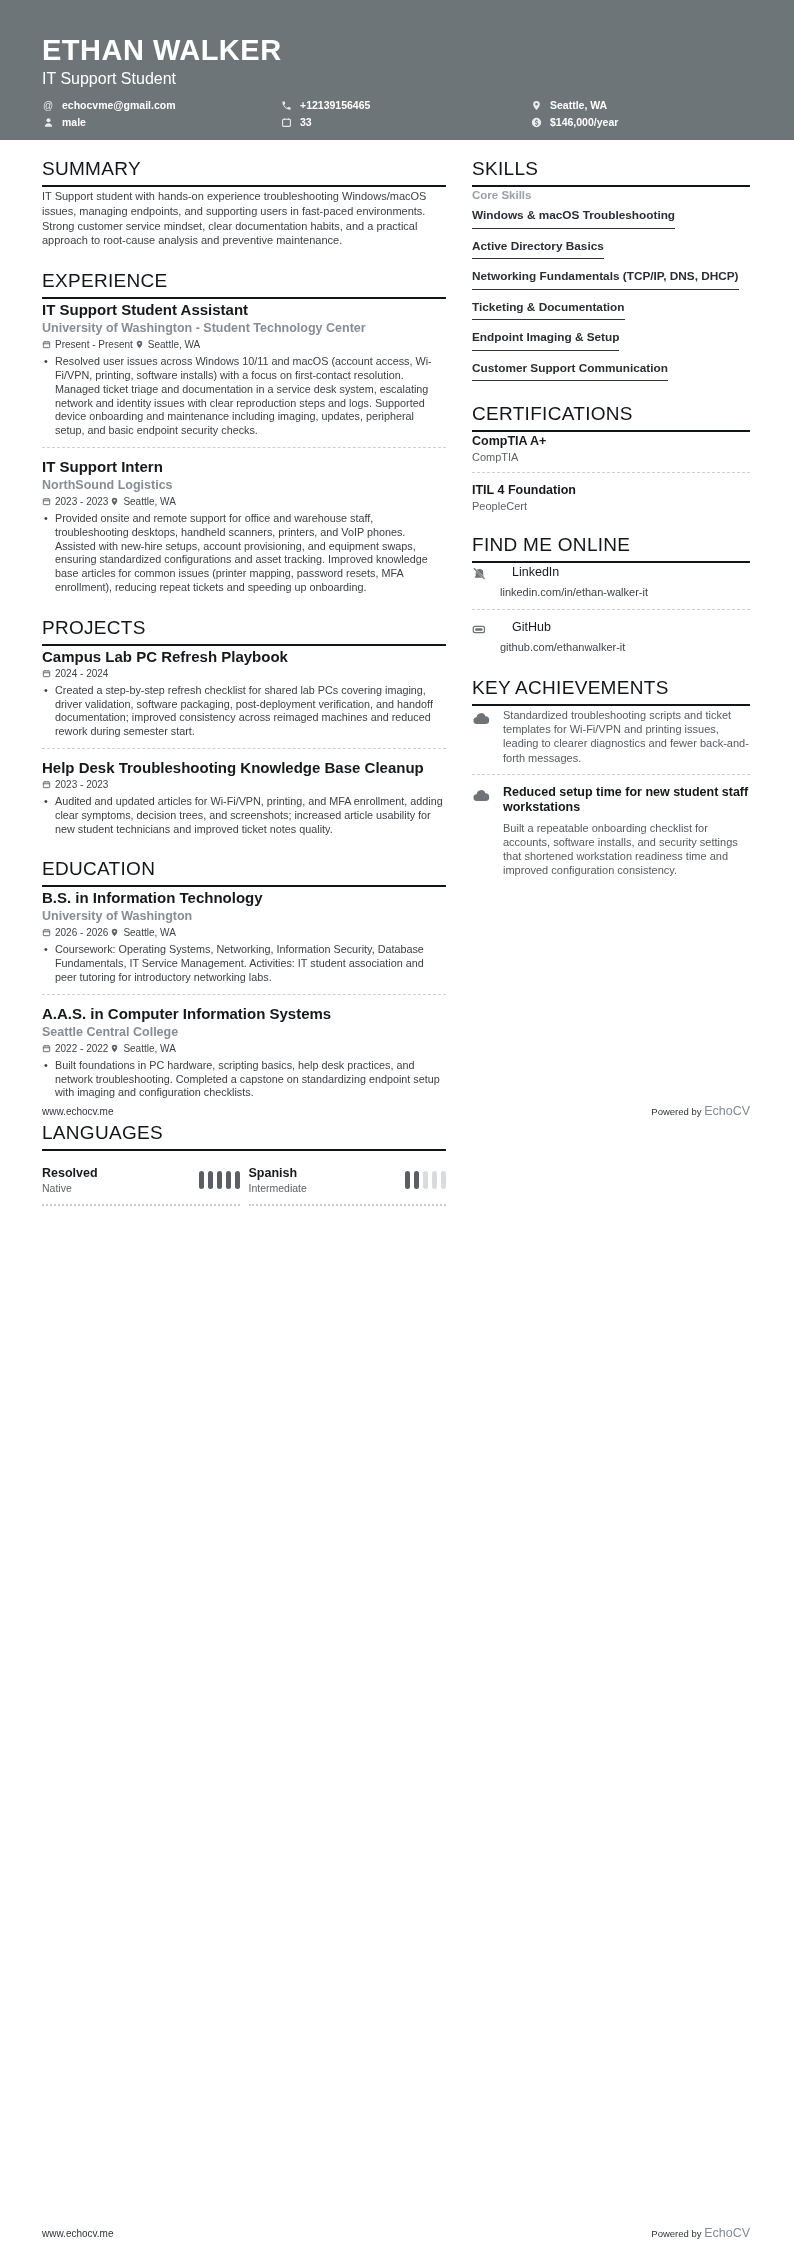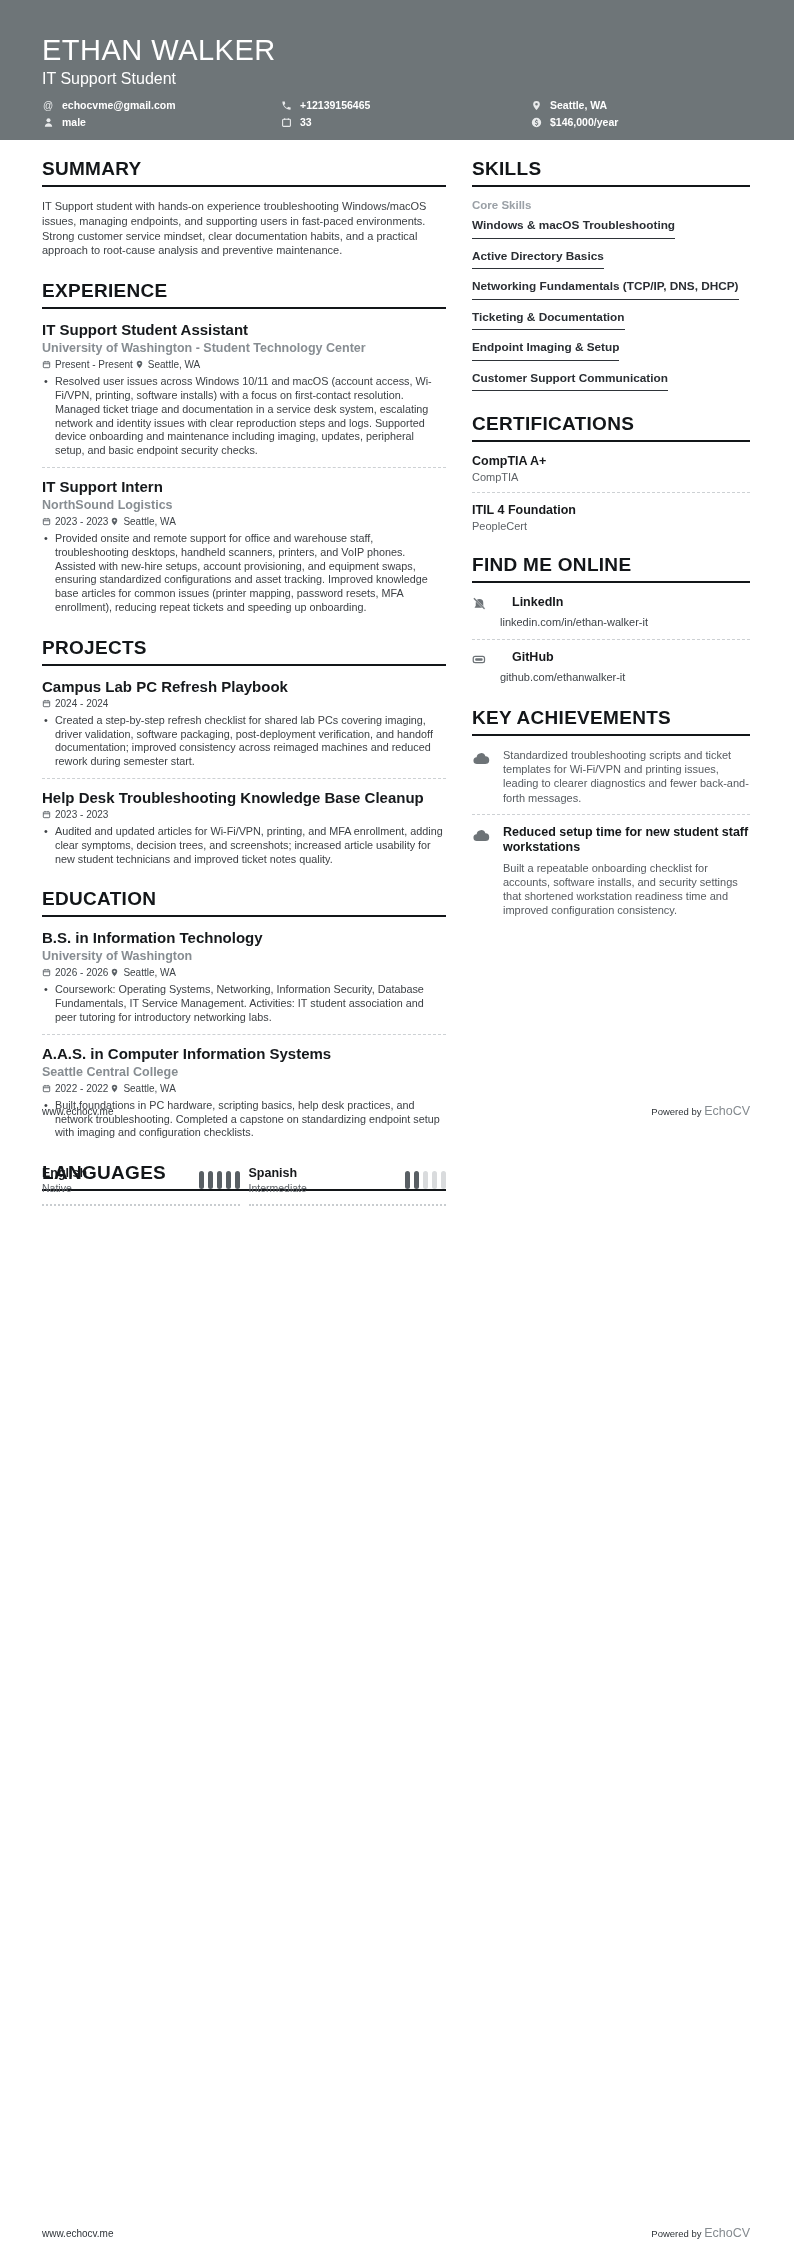--- a/index.html
+++ b/index.html
@@ -1,57 +1,57 @@
 <!DOCTYPE html>
 <html><head>
 <meta charset="utf-8">
 <style>
   html,body{margin:0;padding:0;background:#ffffff;}
   body{font-family:"Liberation Sans","DejaVu Sans",sans-serif;-webkit-font-smoothing:antialiased;}
   .page{position:relative;width:794px;height:2246px;background:#ffffff;margin:0 auto;overflow:hidden;}
 
   
   .header{box-sizing:border-box;height:140px;background:#6e7578;color:#fff;padding:36px 44px 0 42px;}
-  .name{font-size:29px;font-weight:400;letter-spacing:.5px;line-height:1;}
+  .name{font-size:29px;font-weight:700;letter-spacing:.5px;line-height:1;}
   .job-title{font-size:16px;font-weight:400;margin-top:5px;}
   .contacts{display:flex;margin-top:11px;}
   .c-col{display:flex;flex-direction:column;gap:5px;}
   .c-col1{width:238px;} .c-col2{width:250px;} .c-col3{flex:1;}
   .c-item{display:flex;align-items:center;gap:8px;font-size:10.5px;font-weight:700;}
   .c-icon{width:12px;height:12px;display:inline-flex;align-items:center;justify-content:center;flex:none;color:#e8eaeb;}
   .c-icon svg{width:11px;height:11px;}
   .c-icon.at{font-size:10px;font-weight:400;}
 
   
   .columns{display:flex;gap:26px;padding:18px 44px 0 42px;}
   .col-left{flex:0 0 404px;}
   .col-right{flex:1;min-width:0;}
   section{margin-bottom:22px;}
-  .sec-h{font-size:19px;font-weight:700;letter-spacing:.3px;color:#131619;border-bottom:2.5px solid #131619;padding-bottom:5px;margin:0 0 12px;}
+  .sec-h{font-size:19px;font-weight:400;letter-spacing:.3px;color:#131619;border-bottom:2.5px solid #131619;padding-bottom:5px;margin:0 0 2px;}
 
   .summary-text{font-size:11px;line-height:14.8px;color:#3d4145;margin:0;}
 
   .entry-title{font-size:15px;font-weight:600;color:#16191c;margin-bottom:3px;}
   .entry-company{font-size:12.5px;font-weight:700;color:#878d92;margin-bottom:4px;}
   .entry-meta{display:flex;gap:2px;align-items:center;font-size:10px;color:#3f4449;margin-bottom:5px;}
   .meta-item{display:flex;align-items:center;gap:4px;}
   .meta-item svg{width:9px;height:9px;color:#5a6065;flex:none;}
   .bullet{position:relative;padding-left:13px;font-size:10.8px;line-height:13.8px;color:#3d4145;}
   .bullet::before{content:"\2022";position:absolute;left:2px;top:0;}
   .dashed-sep{border-top:1px dashed #cdd1d4;margin:9px 0 10px;}
 
   
   .skill-group-label{font-size:11.5px;font-weight:700;color:#9aa0a6;margin-bottom:7px;}
   .skill-item{display:table;font-size:11.8px;font-weight:700;color:#2a2e33;line-height:14.5px;padding-bottom:5px;border-bottom:1.5px solid #2e3338;margin-bottom:10px;}
   .cert-name{font-size:12.5px;font-weight:700;color:#17191c;margin-bottom:3px;}
   .cert-issuer{font-size:11px;color:#5d6267;}
   .link-row{display:flex;gap:12px;align-items:flex-start;}
   .link-icon{flex:none;width:16px;margin-top:2px;color:#6d7377;}
   .link-icon svg{width:15px;height:15px;}
-  .link-label{font-size:12.5px;font-weight:700;color:#17191c;margin-bottom:3px;padding-left:12px;}
+  .link-label{font-size:12.5px;font-weight:400;color:#17191c;margin-bottom:3px;padding-left:12px;}
   .link-url{font-size:11px;color:#3f4449;text-decoration:none;}
   .ach-row{display:flex;gap:13px;}
   .ach-icon{flex:none;width:18px;margin-top:3px;color:#6d7377;}
   .ach-icon svg{width:18px;height:14px;}
   .ach-title{font-size:12.5px;font-weight:700;color:#15181a;line-height:15.5px;margin-bottom:5px;}
   .ach-desc{font-size:11px;color:#565b60;line-height:14.2px;}
 
   
   .page-footer{position:absolute;left:42px;right:44px;display:flex;justify-content:space-between;align-items:baseline;}
   .footer-1{top:1104px;}
@@ -373,21 +373,21 @@
     <a class="site" href="#">www.echocv.me</a>
     <span class="powered">
       <span>Powered by</span>
       <span class="brand">EchoCV</span>
     </span>
   </div>
 
   <div class="languages-row">
     <div class="lang-block">
       <div>
-        <div class="lang-name">English</div>
+        <div class="lang-name">Resolved</div>
         <div class="lang-level">Native</div>
       </div>
       <div class="lang-bars">
           <span class="bar filled"></span>
           <span class="bar filled"></span>
           <span class="bar filled"></span>
           <span class="bar filled"></span>
           <span class="bar filled"></span>
         </div>
     </div>

